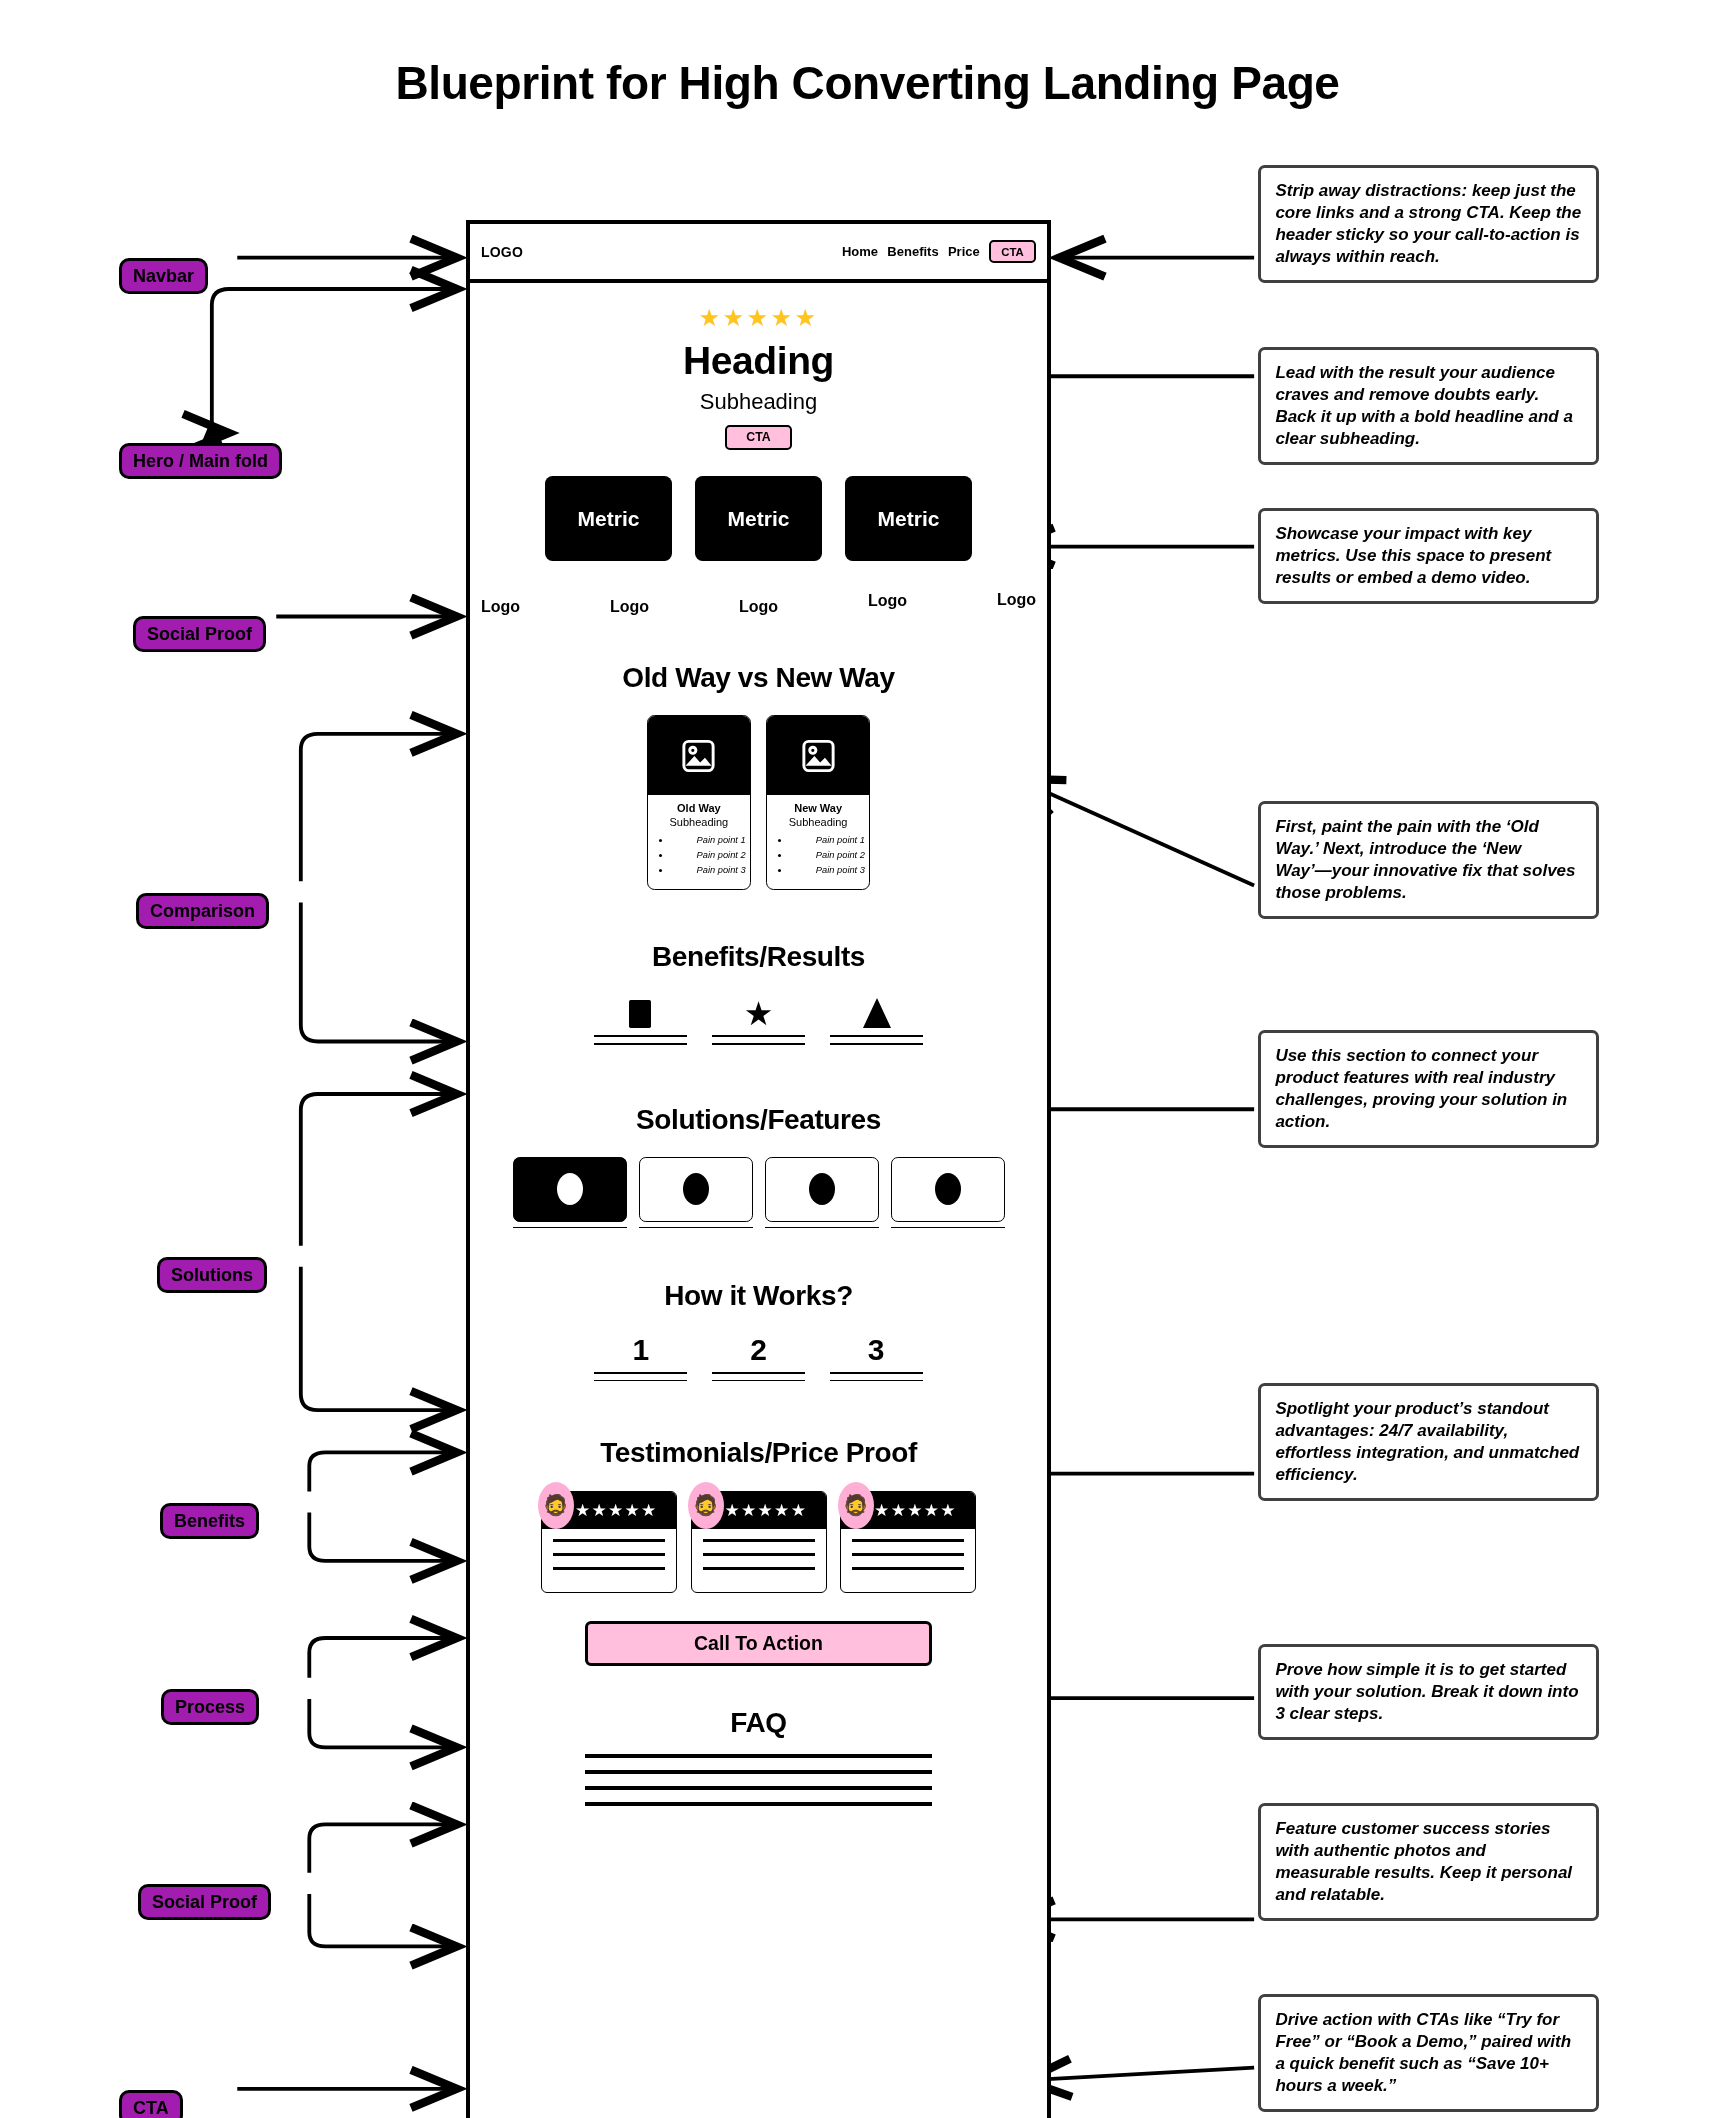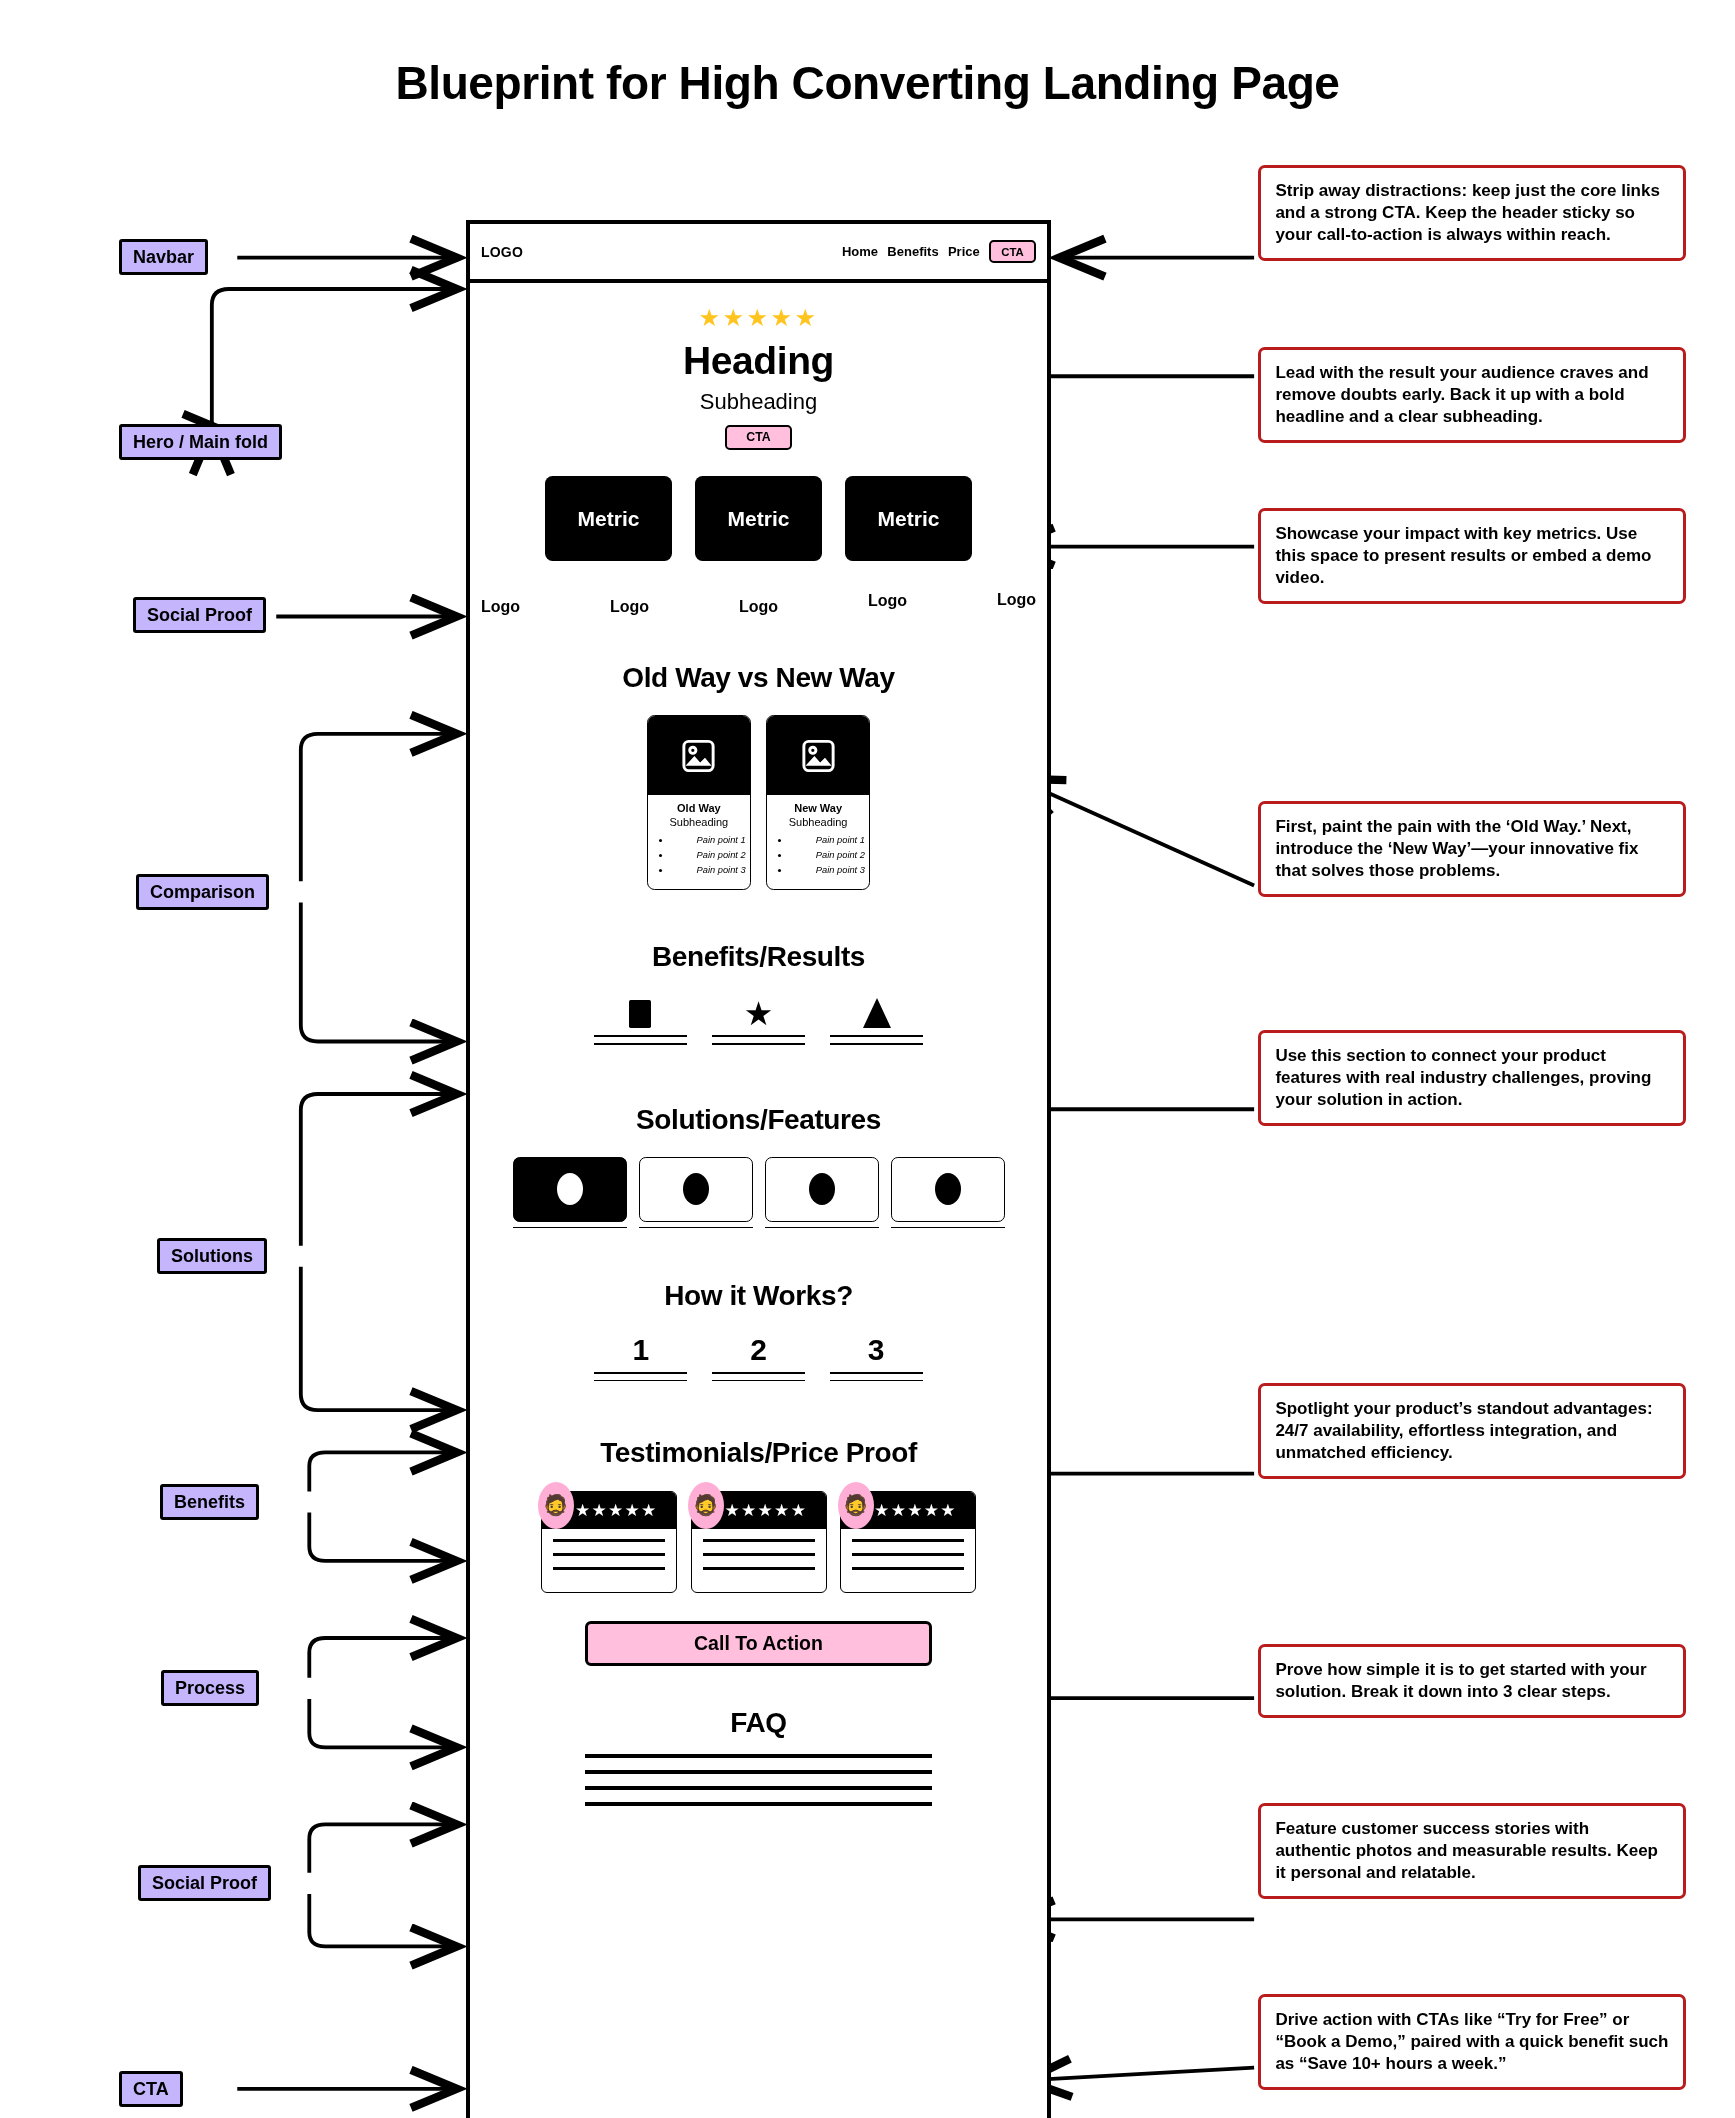--- a/index.html
+++ b/index.html
@@ -19,29 +19,30 @@
     text-align: center;
     font-size: 46px; font-weight: bold; letter-spacing: -0.4px;
   }
 
   
   .connectors { position: absolute; top: 0; left: 0; width: 1735px; height: 2499px; pointer-events: none; }
 
   
   .tag {
     position: absolute;
-    background: #c4b5fd;
+    background: #a21caf;
     border: 3px solid #000;
-    border-radius: 3px;
+    border-radius: 10px;
     font-weight: bold;
     display: flex; align-items: center; justify-content: center;
     font-size: 18px;
     height: 36px;
     padding: 0 11px;
     z-index: 5;
+    margin-top: 19px;
   }
 
   
   .phone {
     position: absolute;
     left: 466px; top: 220px;
     width: 585px; height: 2059px;
     border: 4.7px solid #000;
     background: #fff;
     z-index: 3;
@@ -147,27 +148,28 @@
     font-size: 19.5px; font-weight: bold;
   }
 
   
   .faq-lines { width: 347px; margin: 15.3px auto 0; }
   .faq-lines div { height: 3.8px; background: #000; margin-bottom: 12.3px; }
 
   
   .callout {
     position: absolute;
-    width: 428px;
-    border: 3px solid #b91c1c;
+    width: 341px;
+    border: 3px solid #404040;
     border-radius: 6.8px;
     background: #fff;
     padding: 12px 14.4px;
     font-size: 17px; font-weight: bold; line-height: 1.30;
     z-index: 5;
+    font-style: italic;
   }
 </style>
 </head>
 <body>
 
 <div class="page">
 
   <div class="main-title">Blueprint for High Converting Landing Page</div>
 
   <svg class="connectors" viewBox="0 0 4095 5898">

